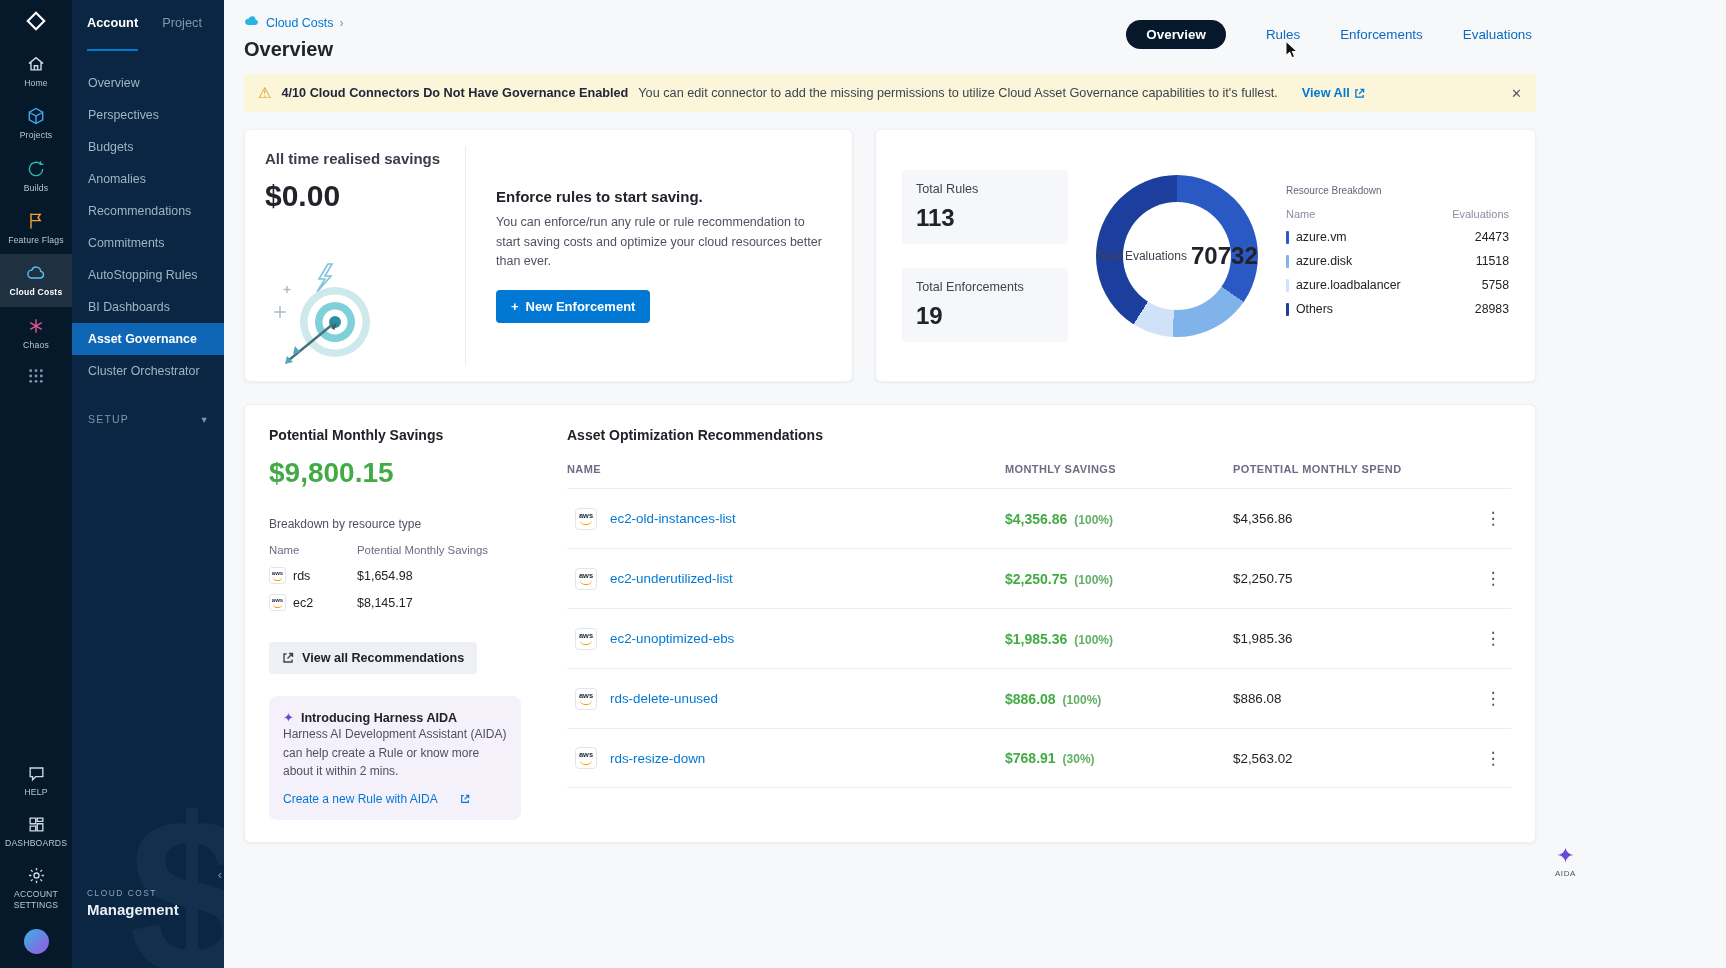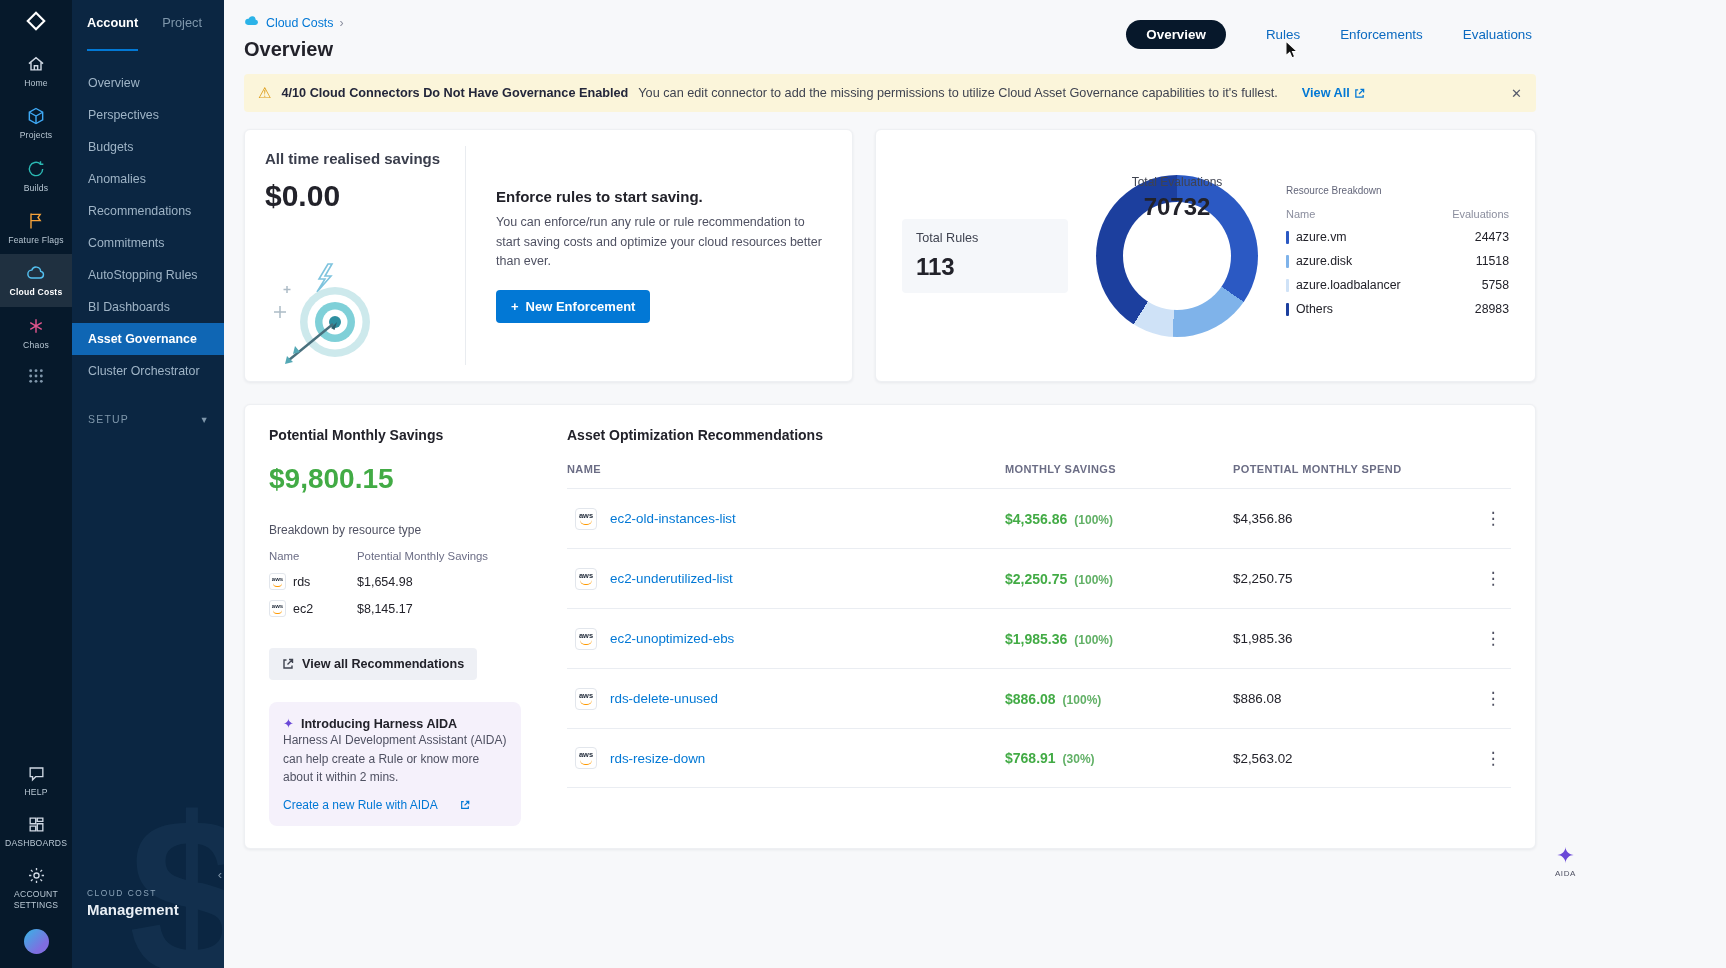--- a/index.html
+++ b/index.html
@@ -68,36 +68,36 @@
   .btn-primary{margin-top:18px;background:#0278d5;color:#fff;border:none;border-radius:4px;padding:9px 15px;font-size:13px;font-weight:600;display:inline-flex;align-items:center;gap:7px;width:max-content;cursor:pointer}
 
   .stats-card{flex:1;display:flex;align-items:center;padding:22px 26px;gap:28px}
   .stat-col{display:flex;flex-direction:column;gap:24px;width:166px;flex-shrink:0}
   .stat-box{background:#f5f7fa;border-radius:4px;padding:12px 14px}
   .stat-label{font-size:12.6px;color:#3f4350}
   .stat-value{font-size:24px;font-weight:700;margin-top:8px;color:#22222a}
   .donut-wrap{position:relative;width:162px;height:162px;flex-shrink:0}
   .donut{width:100%;height:100%;border-radius:50%;position:relative}
   .donut::after{content:"";position:absolute;inset:27px;background:#fff;border-radius:50%}
-  .donut-center{position:absolute;inset:0;display:flex;flex-direction:column;align-items:center;justify-content:flex-start;z-index:1;gap:4px}
+  .donut-center{position:absolute;inset:0;display:flex;flex-direction:row;align-items:center;justify-content:center;z-index:1;gap:4px}
   .dc-label{font-size:12px;color:#3f4350}
   .dc-value{font-size:24px;font-weight:700;color:#22222a}
   .legend{flex:1;min-width:0}
   .legend-title{font-size:10px;color:#63667a;margin-bottom:12px}
   .legend-head{display:flex;justify-content:space-between;font-size:11px;color:#8b8e9e;margin-bottom:10px}
   .legend-row{display:flex;align-items:center;gap:7px;margin-bottom:10px;font-size:12.3px}
   .swatch{width:3px;height:13px;border-radius:1px;flex-shrink:0}
   .lname{color:#22222a}
   .lval{margin-left:auto;color:#22222a}
 
   
   .bottom-card{margin-top:22px;display:flex;padding:22px 24px;gap:36px;margin-bottom:18px;min-height:398px}
   .pm-col{width:262px;flex-shrink:0}
   .pm-title{font-size:14px;font-weight:600;color:#22222a}
-  .pm-value{font-size:28px;font-weight:700;color:#42ab45;margin-top:20px}
+  .pm-value{font-size:28px;font-weight:700;color:#42ab45;margin-top:14px}
   .pm-bd-label{font-size:12px;color:#4f5162;margin-top:28px}
   .pm-head{display:grid;grid-template-columns:88px 1fr;font-size:11.4px;color:#6b6d85;margin-top:13px;padding-bottom:6px}
   .pm-row{display:grid;grid-template-columns:88px 1fr;align-items:center;padding:5px 0;font-size:12.5px;color:#22222a}
   .pm-name{display:flex;gap:7px;align-items:center}
   .btn-light{margin-top:26px;background:#eef0f5;border:none;border-radius:4px;padding:9px 13px;font-size:12.6px;font-weight:600;color:#22222a;display:inline-flex;gap:8px;align-items:center;cursor:pointer}
   .aida-panel{margin-top:22px;background:#f5f1fb;border-radius:8px;padding:14px;width:252px}
   .aida-title{font-size:12.6px;font-weight:700;display:flex;gap:7px;align-items:center;color:#22222a}
   .aida-star{color:#6a48d7;font-size:13px}
   .aida-body{font-size:12px;color:#4f5162;line-height:1.55;}
   .aida-link{font-size:12px;color:#0278d5;margin-top:11px;display:inline-flex;gap:22px;align-items:center;cursor:pointer}
@@ -339,20 +339,24 @@
             </button>
           </div>
         </section>
 
         <section class="card stats-card">
           <div class="stat-col">
             <div class="stat-box">
               <div class="stat-label">Total Rules</div>
               <div class="stat-value">113</div>
             </div>
+            <div class="stat-box">
+              <div class="stat-label">Total Enforcements</div>
+              <div class="stat-value">19</div>
+            </div>
           </div>
           <div class="donut-wrap">
             <div class="donut" style="background: conic-gradient(rgb(43, 89, 195) 0deg, rgb(43, 89, 195) 124.559deg, rgb(127, 179, 234) 124.559deg, rgb(127, 179, 234) 183.181deg, rgb(207, 226, 247) 183.181deg, rgb(207, 226, 247) 212.487deg, rgb(28, 63, 158) 212.487deg, rgb(28, 63, 158) 360deg);"></div>
             <div class="donut-center">
               <span class="dc-label">Total Evaluations</span>
               <span class="dc-value">70732</span>
             </div>
           </div>
           <div class="legend">
             <div class="legend-title">Resource Breakdown</div>

